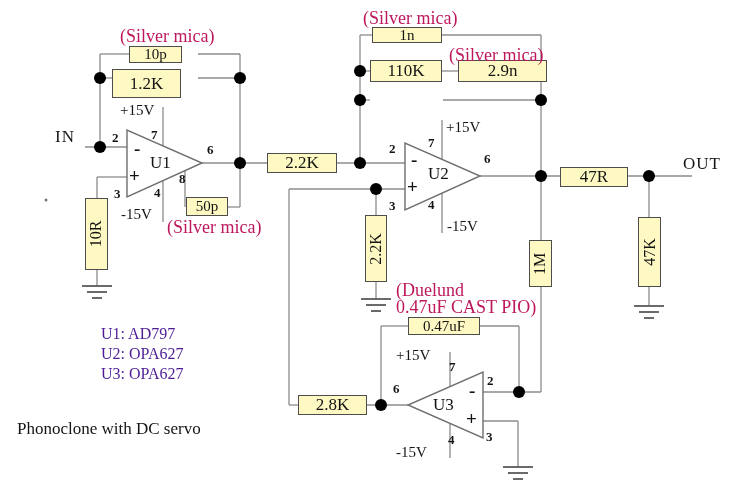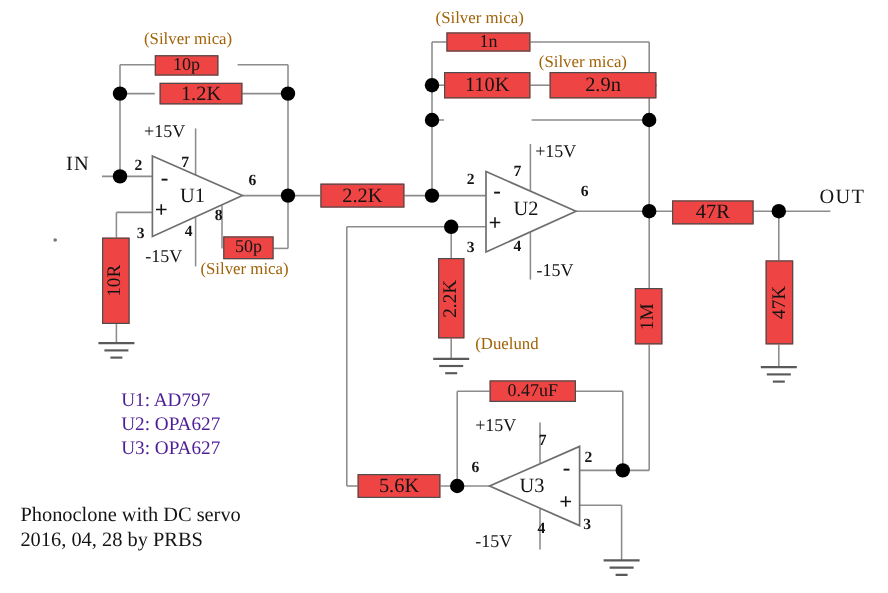--- a/index.html
+++ b/index.html
@@ -3,27 +3,27 @@
 <meta charset="utf-8">
 <style>
   html,body{margin:0;padding:0;background:#fff;}
   .canvas{
     position:relative;width:740px;height:494px;background:#ffffff;overflow:hidden;
     font-family:"Liberation Serif","DejaVu Serif",serif;color:#1a1a1a;
   }
   .canvas svg{position:absolute;left:0;top:0;}
   .abs{position:absolute;line-height:1;white-space:nowrap;}
   .comp{
-    position:absolute;box-sizing:border-box;border:1.5px solid #4d4d4d;background:#ef4444;
+    position:absolute;box-sizing:border-box;border:1.5px solid #4d4d4d;background:#fef9c3;
     display:flex;align-items:center;justify-content:center;
     font-size:17px;color:#141414;
   }
   .comp.small{font-size:15px;}
   .comp .vert{transform:rotate(-90deg);white-space:nowrap;font-size:16px;}
-  .note{font-size:14px;color:#a16207;}
+  .note{font-size:18px;color:#be185d;}
   .pin{font-size:13px;font-weight:bold;color:#141414;}
   .sign{font-size:19px;font-weight:bold;color:#141414;}
   .icref{font-size:17px;color:#141414;}
   .supply{font-size:15px;color:#141414;}
   .port{font-size:17px;color:#141414;letter-spacing:1px;}
   .listing{font-size:16px;color:#4c1d95;}
   .title{font-size:17px;color:#141414;}
 </style>
 </head>
 <body>
@@ -124,21 +124,21 @@
         <line x1="639" y1="312" x2="659" y2="312"></line>
         <line x1="644" y1="318" x2="654" y2="318"></line>
     </g>
 
     <circle cx="46" cy="200" r="1.5" fill="#777"></circle>
   </svg>
 
   <div class="comp small" style="left:129px;top:46px;width:53px;height:17px">
       <span>10p</span>
     </div>
-  <div class="comp" style="left:133px;top:69px;width:69px;height:18px">
+  <div class="comp" style="left:112px;top:69px;width:69px;height:29px">
       <span>1.2K</span>
     </div>
   <div class="comp" style="left:85px;top:198px;width:23px;height:72px">
       <span class="vert">10R</span>
     </div>
   <div class="comp small" style="left:186px;top:197px;width:42px;height:19px">
       <span>50p</span>
     </div>
   <div class="comp" style="left:267px;top:153px;width:70px;height:20px">
       <span>2.2K</span>
@@ -158,31 +158,32 @@
   <div class="comp" style="left:560px;top:167px;width:68px;height:20px">
       <span>47R</span>
     </div>
   <div class="comp" style="left:529px;top:240px;width:23px;height:47px">
       <span class="vert">1M</span>
     </div>
   <div class="comp" style="left:638px;top:217px;width:23px;height:70px">
       <span class="vert">47K</span>
     </div>
   <div class="comp" style="left:298px;top:395px;width:69px;height:20px">
-      <span>5.6K</span>
+      <span>2.8K</span>
     </div>
   <div class="comp small" style="left:408px;top:317px;width:72px;height:18px">
       <span>0.47uF</span>
     </div>
 
   <div class="abs note" style="left:120px;top:27px">(Silver mica)</div>
   <div class="abs note" style="left:363px;top:9px">(Silver mica)</div>
   <div class="abs note" style="left:449px;top:46px">(Silver mica)</div>
   <div class="abs note" style="left:167px;top:218px">(Silver mica)</div>
   <div class="abs note" style="left:396px;top:281px">(Duelund</div>
+  <div class="abs note" style="left:396px;top:298px">0.47uF CAST PIO)</div>
 
   <div class="abs port" style="left:55px;top:128px">IN</div>
   <div class="abs port" style="left:683px;top:155px">OUT</div>
 
   <div class="abs supply" style="left:120px;top:103px">+15V</div>
   <div class="abs supply" style="left:121px;top:207px">-15V</div>
   <div class="abs pin" style="left:112px;top:131px">2</div>
   <div class="abs pin" style="left:114px;top:187px">3</div>
   <div class="abs pin" style="left:151px;top:128px">7</div>
   <div class="abs pin" style="left:154px;top:186px">4</div>
@@ -212,15 +213,14 @@
   <div class="abs pin" style="left:393px;top:382px">6</div>
   <div class="abs sign" style="left:469px;top:381px">-</div>
   <div class="abs sign" style="left:466px;top:409px">+</div>
   <div class="abs icref" style="left:433px;top:396px">U3</div>
 
   <div class="abs listing" style="left:101px;top:326px">U1: AD797</div>
   <div class="abs listing" style="left:101px;top:346px">U2: OPA627</div>
   <div class="abs listing" style="left:101px;top:366px">U3: OPA627</div>
 
   <div class="abs title" style="left:17px;top:420px">Phonoclone with DC servo</div>
-  <div class="abs title" style="left:17px;top:441px">2016, 04, 28 by PRBS</div>
 
 </div>
 
 </body></html>

